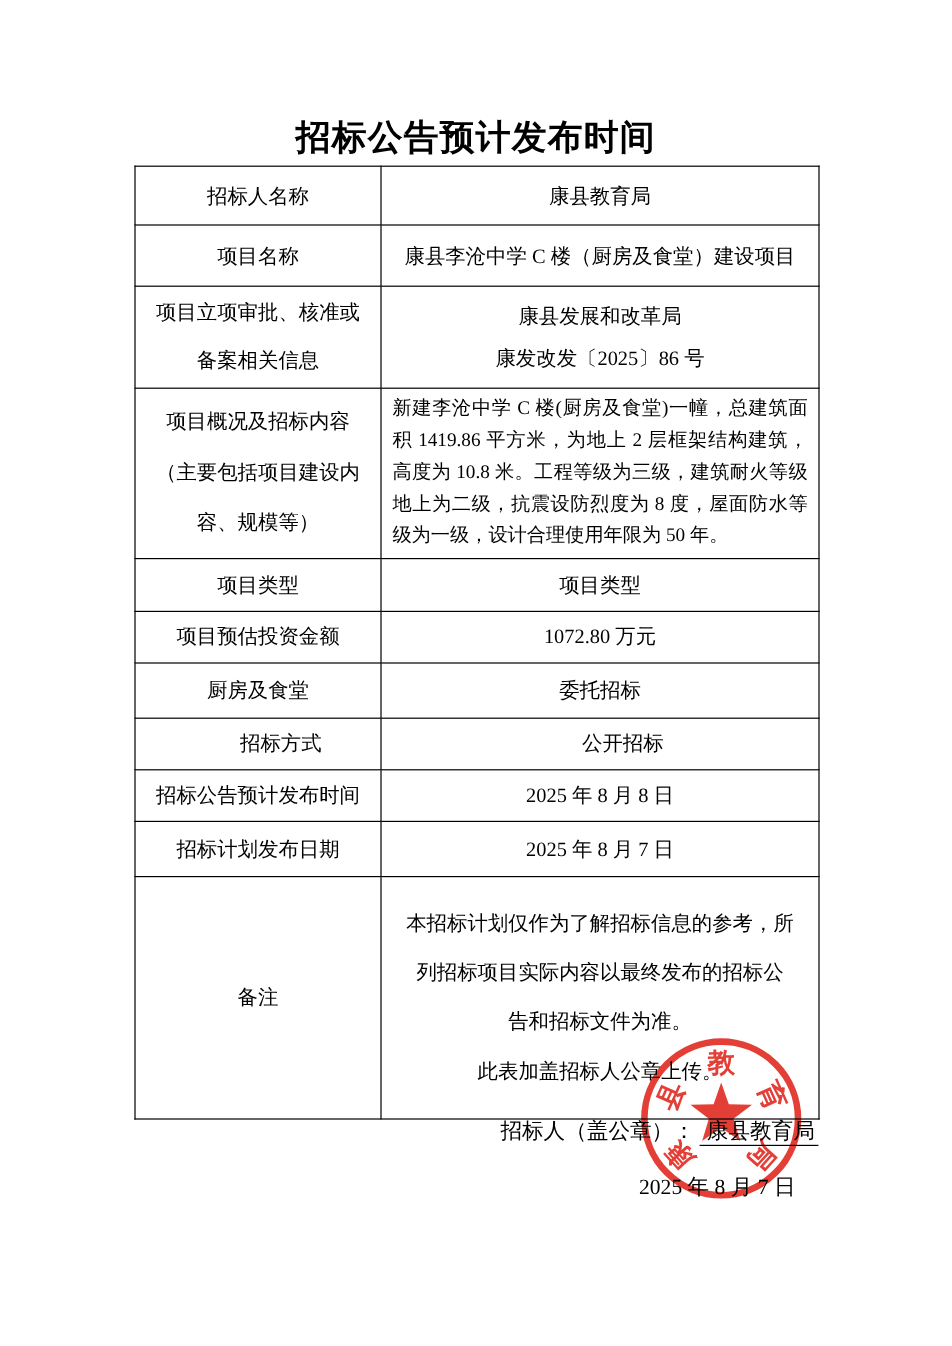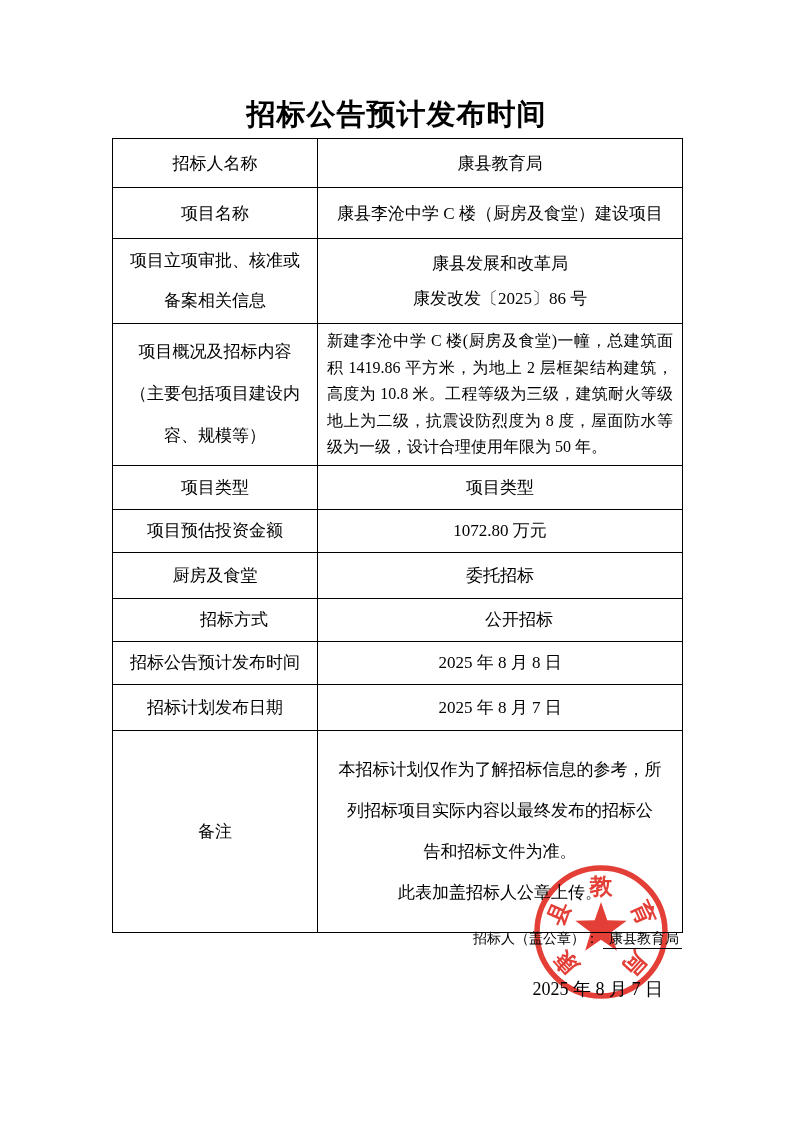--- a/index.html
+++ b/index.html
@@ -71,21 +71,21 @@
     vertical-align: middle;
   }
   tr.r11 td.cell-value {
     line-height: 41px;
     padding: 18px 6px;
   }
   .footer-sign {
     position: absolute;
     top: 930px;
     right: 111px;
-    font-size: 14px;
+    font-size: 18px;
     text-align: right;
   }
   .signer-name {
     margin-left: 4px;
     padding: 0 3px 2px 6px;
     border-bottom: 1.6px solid #000000;
   }
   .footer-date {
     position: absolute;
     top: 977px;

